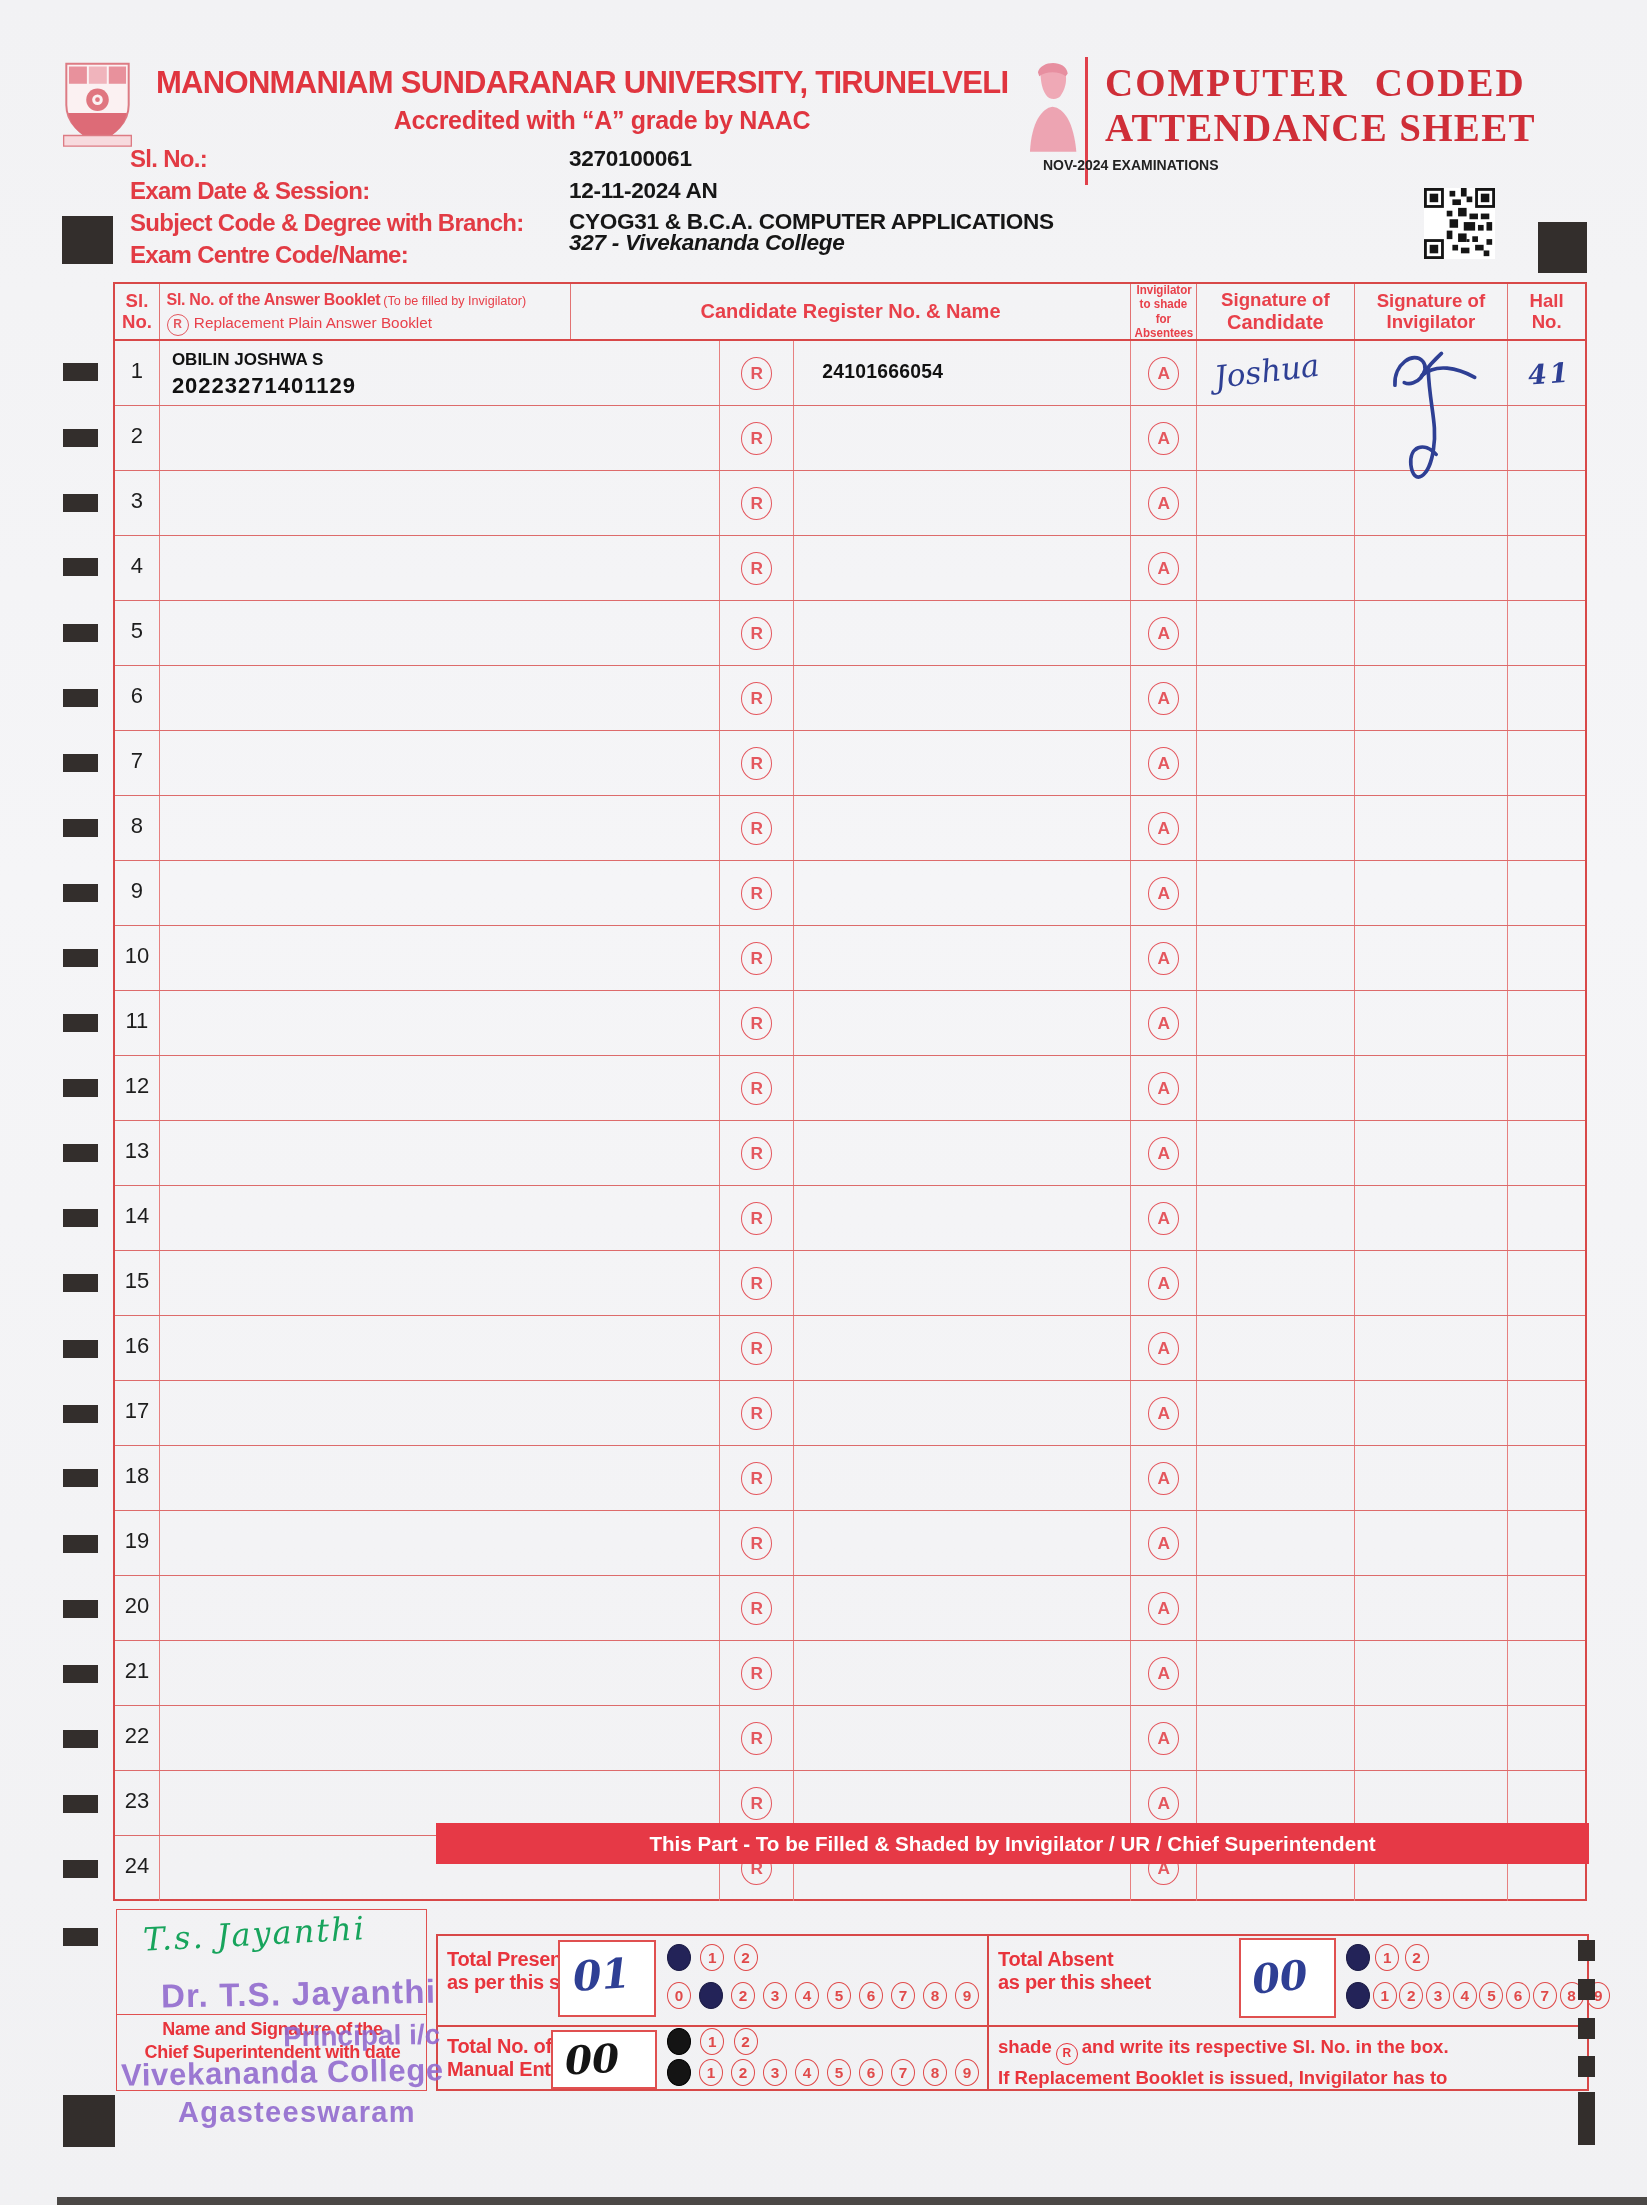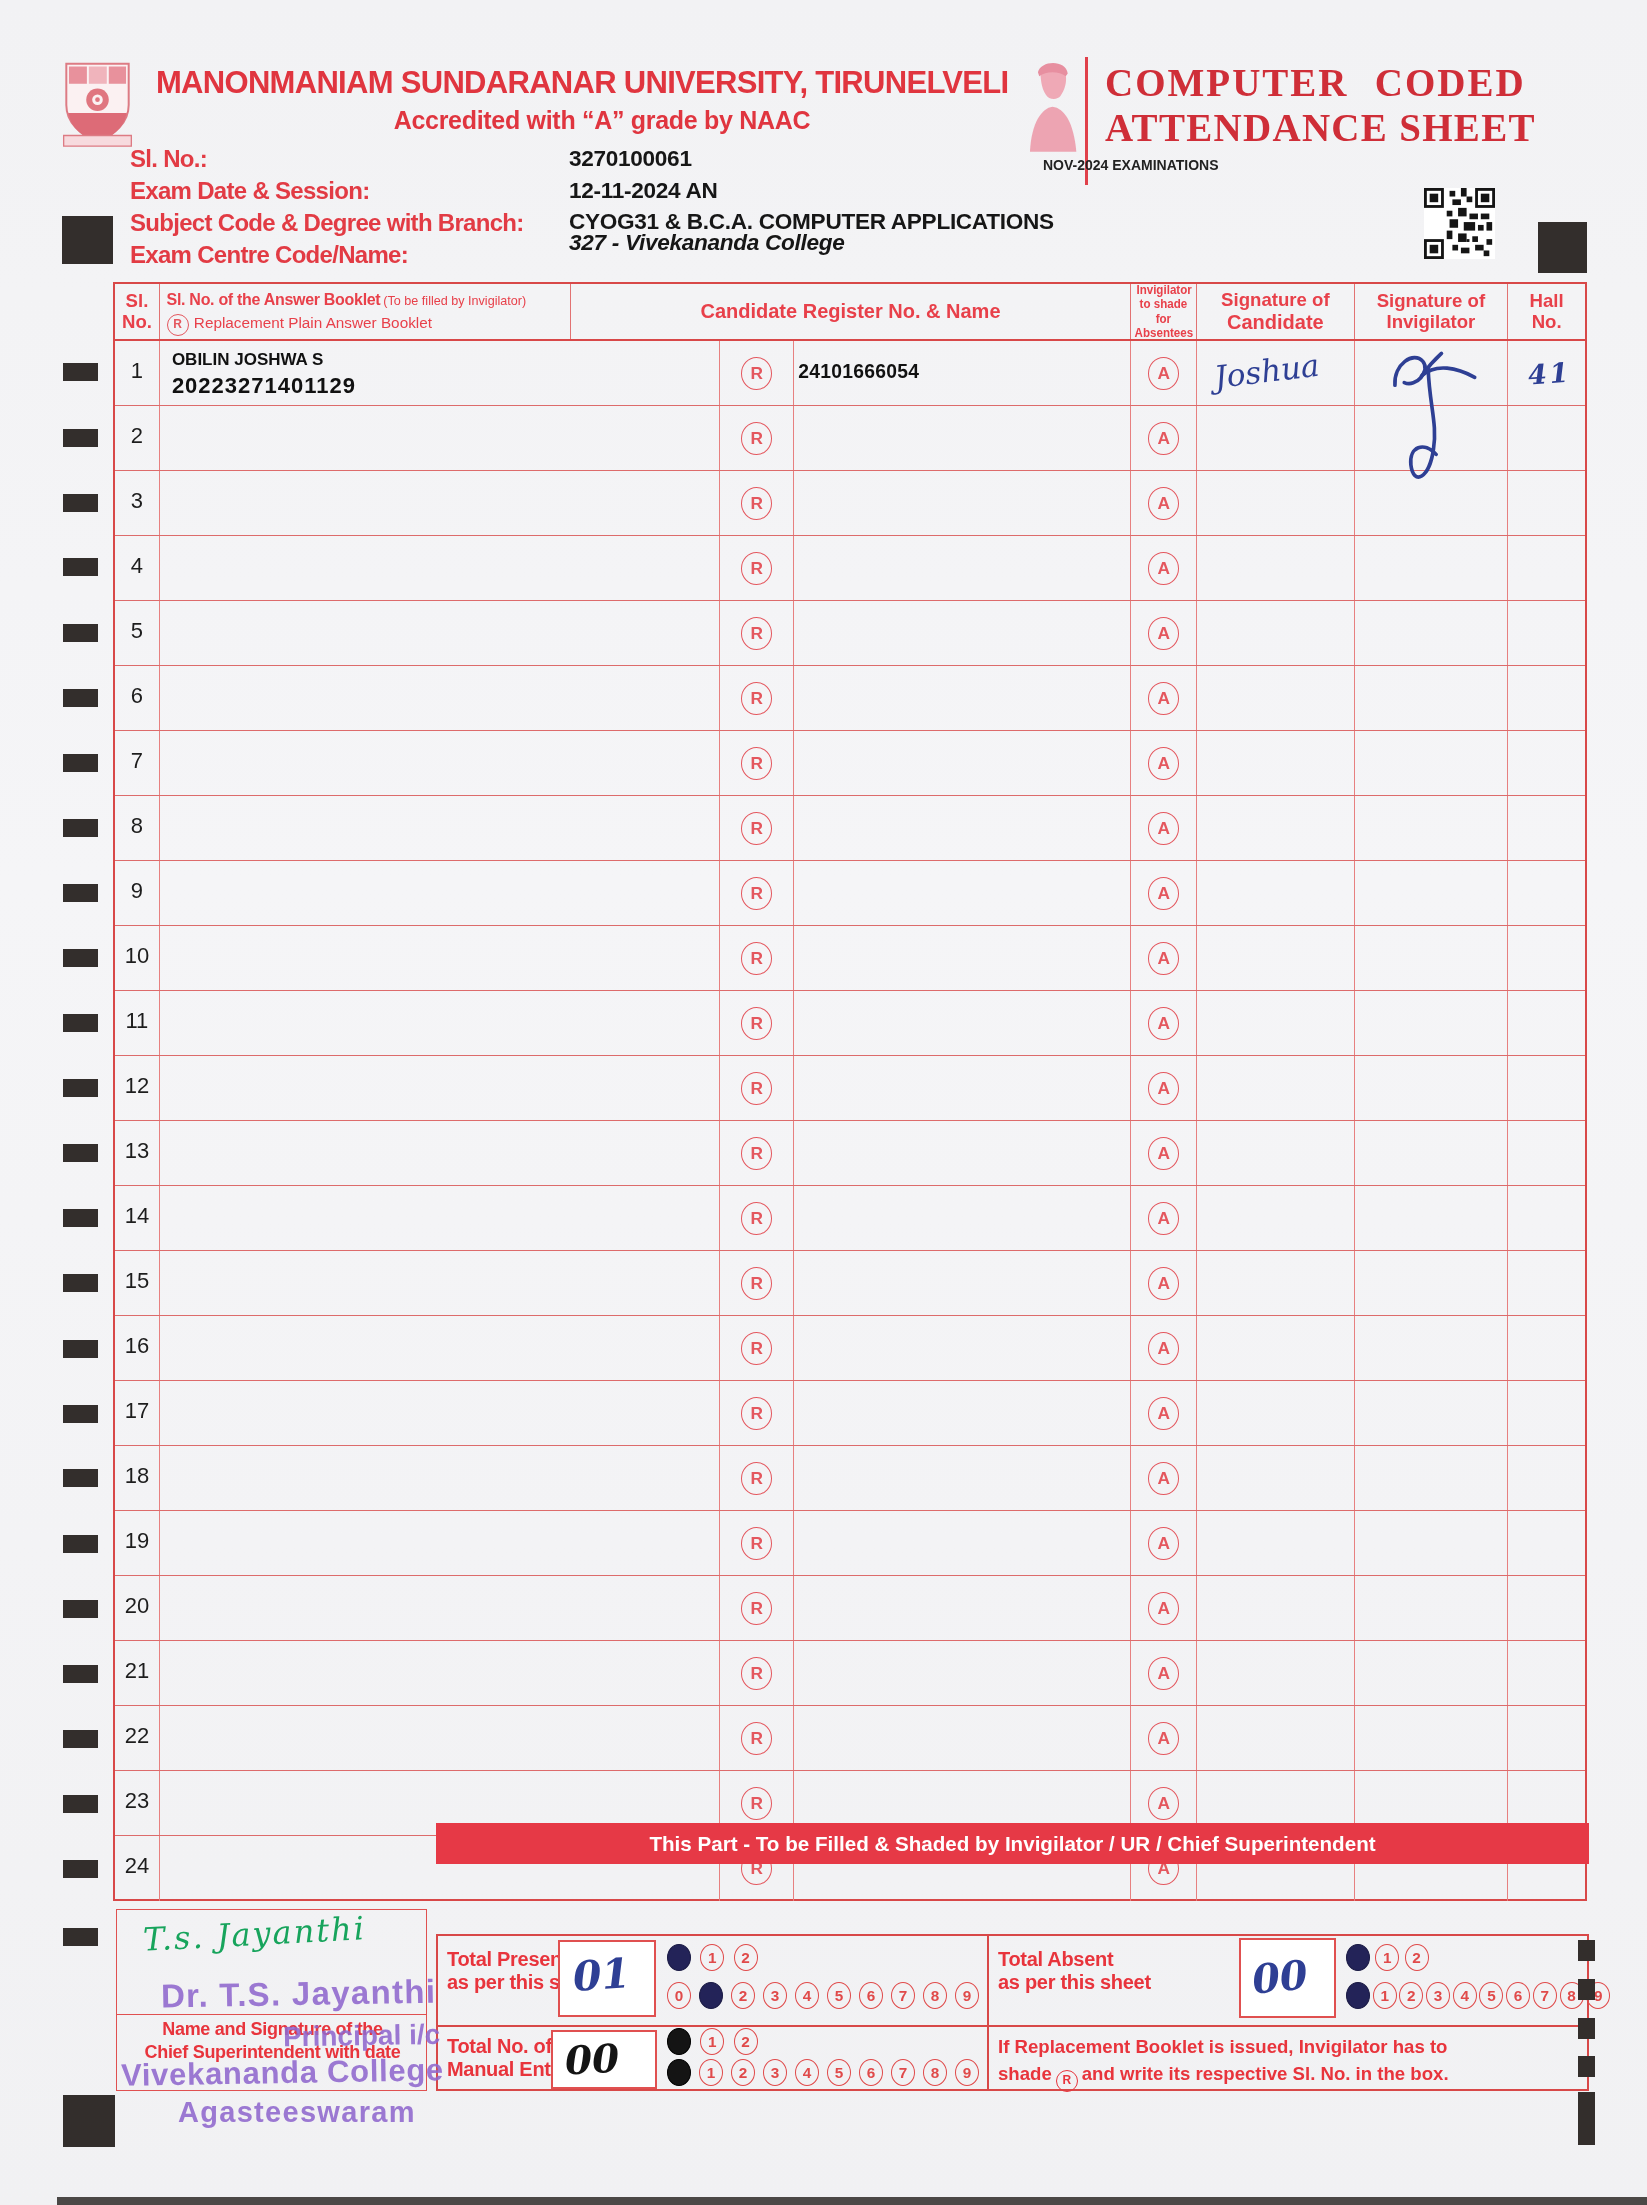--- a/index.html
+++ b/index.html
@@ -31,21 +31,21 @@
   .trow{display:flex;height:65px;border-bottom:1.3px solid #dd6b6b;box-sizing:border-box;position:relative;}
   .trow:last-child{border-bottom:none;}
   .cell{border-right:1.3px solid #e78080;box-sizing:border-box;position:relative;}
   .cell:last-child{border-right:none;}
   .c0{width:45px;} .c1{width:562px;} .c2{width:74px;} .c3{width:338px;}
   .c4{width:66px;} .c5{width:158px;} .c6{width:154px;} .c7{width:77px;}
   .h-book{width:412px;} 
   .sl-num{display:block;text-align:center;margin-top:17.3px;font-size:22px;color:#1d1d1d;}
   .cand-name{margin:9.3px 0 0 12px;font-size:17px;font-weight:bold;letter-spacing:0px;color:#111;}
   .cand-reg{margin:2.7px 0 0 12px;font-size:22px;font-weight:bold;letter-spacing:1px;color:#111;}
-  .book-num{display:block;margin:20px 0 0 4px;font-size:19.3px;font-weight:bold;letter-spacing:0.3px;color:#111;}
+  .book-num{display:block;margin:20px 0 0 28px;font-size:19.3px;font-weight:bold;letter-spacing:0.3px;color:#111;}
   .circ{width:29px;height:31px;border:1.7px solid #e4575e;border-radius:50%;color:#e4575e;font-size:17.3px;font-weight:bold;display:flex;align-items:center;justify-content:center;margin:auto;}
   .circ-cell{display:flex;align-items:center;justify-content:center;}
   .hand{font-family:"DejaVu Serif",serif;font-style:italic;color:#2e3f94;}
   .sig-joshua{display:inline-block;margin:12px 0 0 17.3px;font-size:31px;transform:rotate(-7deg);}
   .hall-val{display:inline-block;margin:17.3px 0 0 20px;font-size:27px;font-weight:bold;transform:rotate(-4deg);letter-spacing:2.7px;}
   .invig-svg{position:absolute;left:20px;top:2.7px;overflow:visible;z-index:5;}
 
   .hdr-sub{font-weight:normal;}
   .h-abs-txt{font-size:12.6px;transform:scaleX(0.92);line-height:1.15;}
   .hcirc-sm{width:20px;height:20px;border:1.3px solid #e4575e;border-radius:50%;color:#e4575e;font-size:12px;font-weight:bold;display:inline-flex;align-items:center;justify-content:center;margin-right:5.3px;vertical-align:middle;}
@@ -697,24 +697,24 @@
       <span class="bubble">3</span>
       <span class="bubble">4</span>
       <span class="bubble">5</span>
       <span class="bubble">6</span>
       <span class="bubble">7</span>
       <span class="bubble">8</span>
       <span class="bubble">9</span>
     </div>
 
   <div class="abs note-txt" style="left:998px;top:2034px;width:572px;">
-    <div>If Replacement Booklet is issued, Invigilator has to</div>
     <div>
       <span>shade</span><span class="notecirc">R</span><span>and write its respective Sl. No. in the box.</span>
     </div>
+    <div>If Replacement Booklet is issued, Invigilator has to</div>
   </div>
 
   <div class="blackmark" style="left:63px;top:1928px;width:35px;height:18px;"></div>
   <div class="blackmark" style="left:63px;top:2095px;width:52px;height:52px;"></div>
   <div class="blackmark" style="left:1578px;top:1940px;width:17.3px;height:21px;"></div>
   <div class="blackmark" style="left:1578px;top:1979px;width:17.3px;height:21px;"></div>
   <div class="blackmark" style="left:1578px;top:2018px;width:17.3px;height:21px;"></div>
   <div class="blackmark" style="left:1578px;top:2056px;width:17.3px;height:21px;"></div>
   <div class="blackmark" style="left:1578px;top:2092px;width:17.3px;height:53px;"></div>
   <div class="abs bottom-strip"></div>

